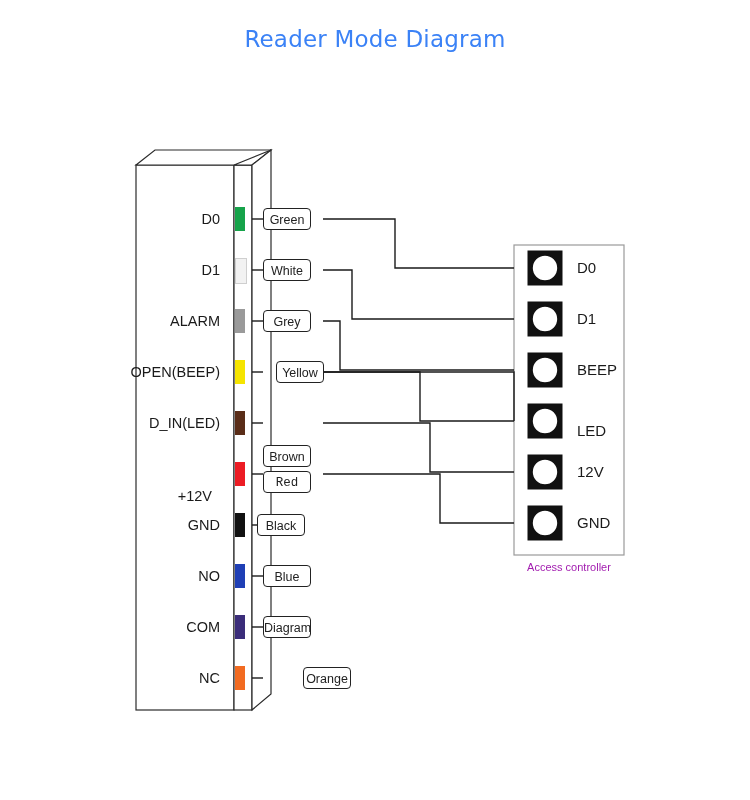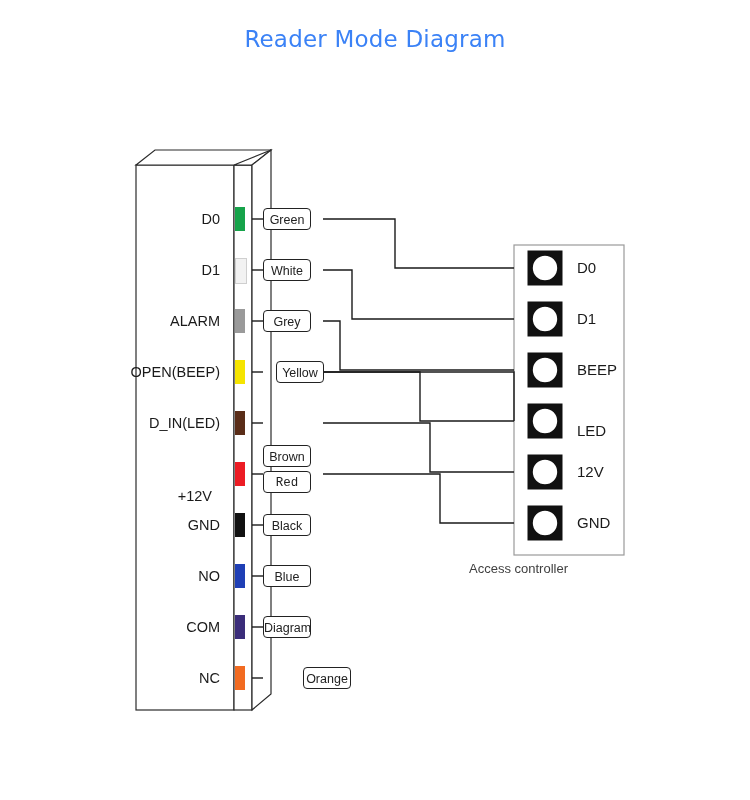--- a/index.html
+++ b/index.html
@@ -58,22 +58,23 @@
     white-space: nowrap;
   }
   .ctrl-pin-label {
     position: absolute;
     font-size: 15px;
     color: #1a1a1a;
     white-space: nowrap;
   }
   .ctrl-caption {
     position: absolute;
-    font-size: 13px;
-    color: #404040;
+    font-size: 11px;
+    color: #a21caf;
+    text-align: center;
     width: 200px;
   }
   .swatch {
     position: absolute;
     width: 10px;
     height: 24px;
   }
 </style>
 </head>
 <body>
@@ -175,21 +176,21 @@
   <div class="swatch" style="top:564px; left:235px; background:#1f3fb5;"></div>
   <div class="swatch" style="top:615px; left:235px; background:#3b2d7a;"></div>
   <div class="swatch" style="top:666px; left:235px; background:#f26b21;"></div>
 
   <div class="wire-label" style="top:208px; left:263px;">Green</div>
   <div class="wire-label" style="top:259px; left:263px;">White</div>
   <div class="wire-label" style="top:310px; left:263px;">Grey</div>
   <div class="wire-label" style="top:361px; left:276px;">Yellow</div>
   <div class="wire-label" style="top:412px; left:263px;margin-top:33px;">Brown</div>
   <div class="wire-label" style="top:471px; left:263px;font-family:Liberation Mono, monospace;">Red</div>
-  <div class="wire-label" style="top:514px; left:263px;text-align:center;">Black</div>
+  <div class="wire-label" style="top:514px; left:257px;text-align:center;">Black</div>
   <div class="wire-label" style="top:565px; left:263px;">Blue</div>
   <div class="wire-label" style="top:616px; left:263px;">Diagram</div>
   <div class="wire-label" style="top:667px; left:263px;margin-left:40px;">Orange</div>
 
   <div class="ctrl-pin-label" style="top:259px; left:577px;">D0</div>
   <div class="ctrl-pin-label" style="top:310px; left:577px;">D1</div>
   <div class="ctrl-pin-label" style="top:361px; left:577px;text-align:right;">BEEP</div>
   <div class="ctrl-pin-label" style="top:412px; left:577px;margin-top:10px;">LED</div>
   <div class="ctrl-pin-label" style="top:463px; left:577px;">12V</div>
   <div class="ctrl-pin-label" style="top:514px; left:577px;">GND</div>

